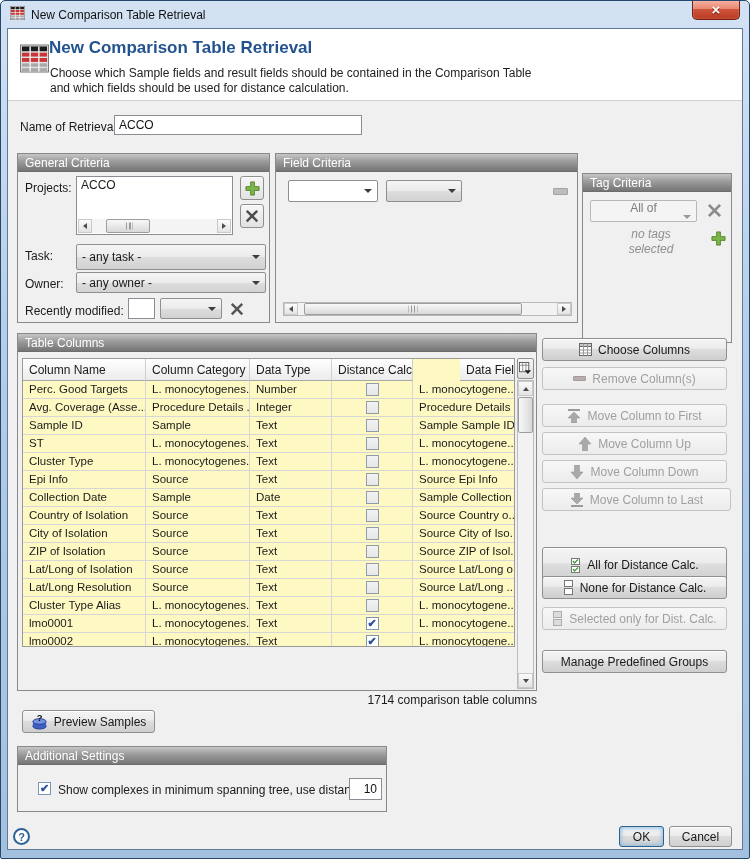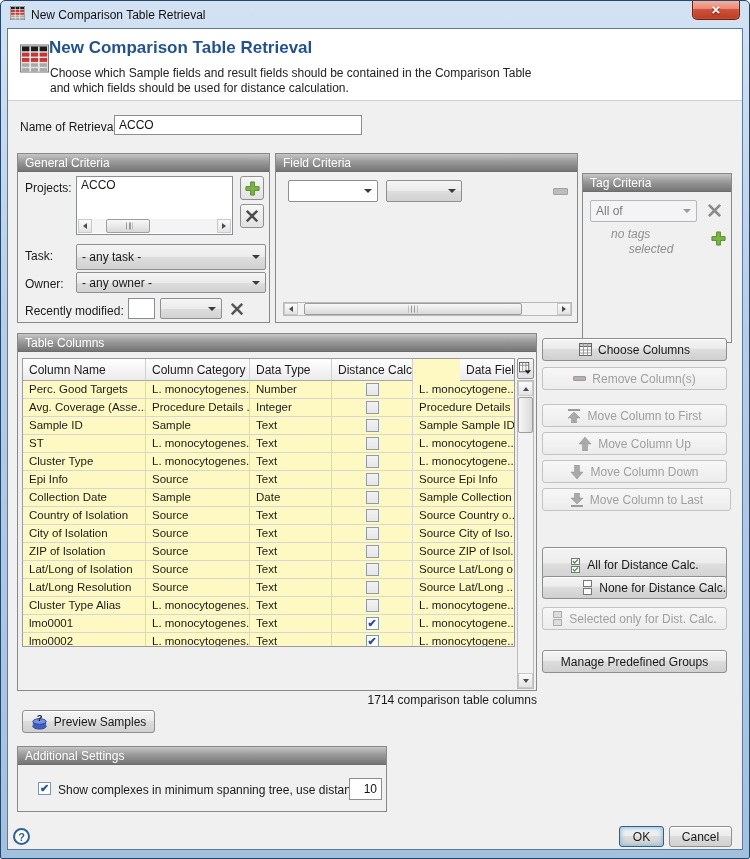--- a/index.html
+++ b/index.html
@@ -28,21 +28,21 @@
   .hdr{position:absolute;left:0;top:0;width:100%;height:72px;background:#ffffff;border-bottom:1px solid #d0d0d0;}
   .hdr-icon{position:absolute;left:12px;top:15px;}
   .hdr-title{position:absolute;left:41px;top:9px;font-size:17px;font-weight:bold;color:#23538f;}
   .hdr-d1{position:absolute;left:42px;top:37px;color:#222;}
   .hdr-d2{position:absolute;left:42px;top:52px;color:#222;}
   
   .tfield{position:absolute;background:#fff;border:1px solid #8a8e94;font-family:"Liberation Sans",sans-serif;font-size:12px;padding:1px 4px;color:#111;}
   .combo{position:absolute;display:flex;align-items:center;padding:0 5px;border:1px solid #8e8f8f;border-radius:2px;
     background:linear-gradient(180deg,#f5f5f5 0%,#ebebeb 50%,#dddddd 51%,#d2d2d2 100%);}
   .combo.white{background:#fff;}
-  .combo.disabled{background:#f4f4f4;border-color:#b5b9bd;color:#7d7d7d;}
+  .combo.disabled{background:#f4f4f4;border-color:#b5b9bd;color:#7d7d7d;flex-direction:column;}
   .darr{width:0;height:0;border-left:4px solid transparent;border-right:4px solid transparent;border-top:4px solid #3b3b3b;margin-left:auto;}
   .combo.disabled .darr{border-top-color:#9a9a9a;}
   .btn{position:absolute;display:flex;align-items:center;justify-content:center;gap:6px;
     border:1px solid #8e8f8f;border-radius:3px;font-size:12px;color:#1a1a1a;cursor:default;
     background:linear-gradient(180deg,#f4f4f4 0%,#ececec 45%,#dedede 46%,#cfcfcf 100%);
     box-shadow:inset 0 1px 0 #fff;}
   .btn.disabled{color:#9f9f9f;border-color:#c3c3c3;background:linear-gradient(180deg,#f7f7f7,#ececec);box-shadow:none;}
   .btn.focused{border-color:#2c628b;box-shadow:inset 0 0 4px 1px #8dbbe0, inset 0 1px 0 #e8f2fb;}
   .sqbtn{position:absolute;width:24px;height:24px;display:flex;align-items:center;justify-content:center;
     border:1px solid #8e8f8f;border-radius:3px;
@@ -220,21 +220,21 @@
       <div class="panel-h">Tag Criteria</div>
       <div class="combo disabled" style="left:7px;top:26px;width:107px;height:22px;">
         <span>All of</span>
         <span class="darr"></span>
       </div>
       <span class="icon-x" style="position:absolute;left:124px;top:29px;">
         <svg width="15" height="15" viewBox="0 0 16 16">
             <path d="M3 1 8 6 13 1 15 3 10 8 15 13 13 15 8 10 3 15 1 13 6 8 1 3z" fill="#8b8b8b"></path>
           </svg>
       </span>
-      <div class="italic-gray" style="left:28px;top:53px;width:80px;text-align:left;">no tags</div>
+      <div class="italic-gray" style="left:28px;top:53px;width:80px;text-align:center;">no tags</div>
       <div class="italic-gray" style="left:28px;top:68px;width:80px;text-align:center;">selected</div>
       <span style="position:absolute;left:128px;top:57px;">
         <svg width="15" height="15" viewBox="0 0 16 16">
             <path d="M6 1h4v5h5v4h-5v5H6v-5H1V6h5z" fill="#7ab648" stroke="#55842e"></path>
           </svg>
       </span>
     </div>
 
     <div class="panel" style="left:9px;top:304px;width:520px;height:358px;">
       <div class="panel-h">Table Columns</div>
@@ -489,21 +489,21 @@
     </div>
     <div class="btn" style="left:534px;top:518px;width:185px;height:36px;">
       <svg width="11" height="15" viewBox="0 0 11 15">
         <rect x="1.5" y="0.5" width="8" height="6" fill="#fff" stroke="#777"></rect>
         <path d="M3 3 4.5 5 8 1.5" fill="none" stroke="#3f9b3f" stroke-width="1.3"></path>
         <rect x="1.5" y="8.5" width="8" height="6" fill="#fff" stroke="#777"></rect>
         <path d="M3 11 4.5 13 8 9.5" fill="none" stroke="#3f9b3f" stroke-width="1.3"></path>
       </svg>
       <span>All for Distance Calc.</span>
     </div>
-    <div class="btn" style="left:534px;top:547px;width:185px;height:23px;justify-content:flex-end;">
+    <div class="btn" style="left:534px;top:547px;width:185px;height:23px;">
       <svg width="11" height="15" viewBox="0 0 11 15">
         <rect x="1.5" y="0.5" width="8" height="6" fill="#fff" stroke="#777"></rect>
         <rect x="1.5" y="8.5" width="8" height="6" fill="#fff" stroke="#777"></rect>
       </svg>
       <span>None for Distance Calc.</span>
     </div>
     <div class="btn disabled" style="left:534px;top:578px;width:185px;height:23px;">
       <svg width="11" height="15" viewBox="0 0 11 15">
         <rect x="1.5" y="0.5" width="8" height="6" fill="#dcdcdc" stroke="#adadad"></rect>
         <rect x="1.5" y="8.5" width="8" height="6" fill="#dcdcdc" stroke="#adadad"></rect>

